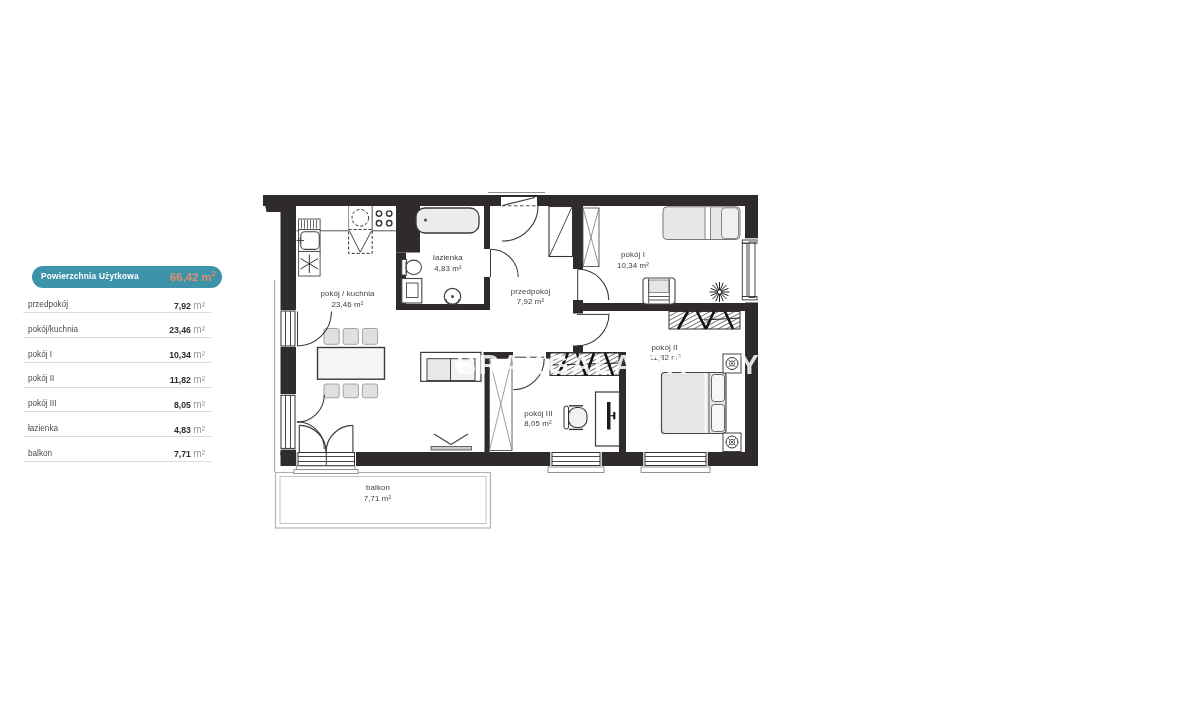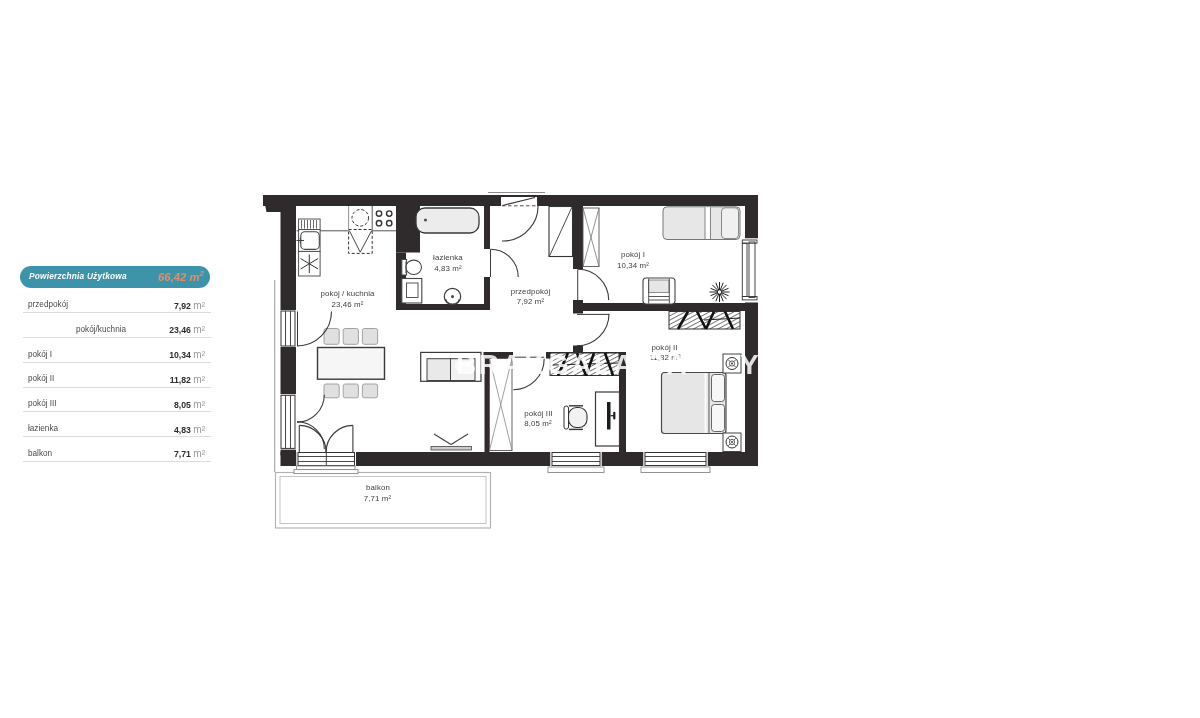--- a/index.html
+++ b/index.html
@@ -1,18 +1,18 @@
 <!DOCTYPE html>
 <html><head>
 <meta charset="utf-8">
 <style>
   html,body{margin:0;padding:0;background:#ffffff;width:1200px;height:718px;overflow:hidden;}
   body{font-family:"Liberation Sans", sans-serif;position:relative;}
   .legend{position:absolute;left:0;top:0;}
-  .lg-head{position:absolute;left:20px;top:266px;width:190px;height:22px;background:#3d93a9;border-radius:11px;font-style:italic;}
+  .lg-head{position:absolute;left:32px;top:266px;width:190px;height:22px;background:#3d93a9;border-radius:11px;}
   .lg-head .t1{position:absolute;left:9px;top:5px;font-size:8.3px;font-weight:bold;color:#ffffff;letter-spacing:0.2px;}
   .lg-head .t2{position:absolute;right:6px;top:3px;font-size:11.3px;font-weight:bold;color:#df8f6e;}
   .lg-head .t2 sup{font-size:8px;}
   .row-label{position:absolute;left:28px;font-size:8.2px;color:#4a4a4a;white-space:nowrap;}
   .row-val{position:absolute;font-size:8.7px;font-weight:bold;color:#2d2d2d;width:120px;left:85px;text-align:right;}
   .row-val span{font-weight:normal;font-size:10px;color:#9a9a9a;}
   .sep{position:absolute;left:23px;width:188px;height:1px;background:#dcdcdc;}
 </style>
 </head>
 <body>
@@ -21,21 +21,21 @@
 
   <div class="lg-head">
       <span class="t1">Powierzchnia Użytkowa</span>
       <span class="t2">66,42 m<sup>2</sup></span>
     </div>
 
   <div class="row-label" style="top:300px;">przedpokój</div>
   <div class="row-val" style="top:299.5px;">7,92 <span>m²</span></div>
   <div class="sep" style="top:312px;"></div>
 
-  <div class="row-label" style="top:324.8px;margin-left:48px;">pokój/kuchnia</div>
+  <div class="row-label" style="top:324.8px;">pokój/kuchnia</div>
   <div class="row-val" style="top:324.3px;">23,46 <span>m²</span></div>
   <div class="sep" style="top:336.9px;"></div>
 
   <div class="row-label" style="top:349.6px;">pokój I</div>
   <div class="row-val" style="top:349.1px;">10,34 <span>m²</span></div>
   <div class="sep" style="top:361.7px;"></div>
 
   <div class="row-label" style="top:374.4px;">pokój II</div>
   <div class="row-val" style="top:373.9px;">11,82 <span>m²</span></div>
   <div class="sep" style="top:386.5px;"></div>

